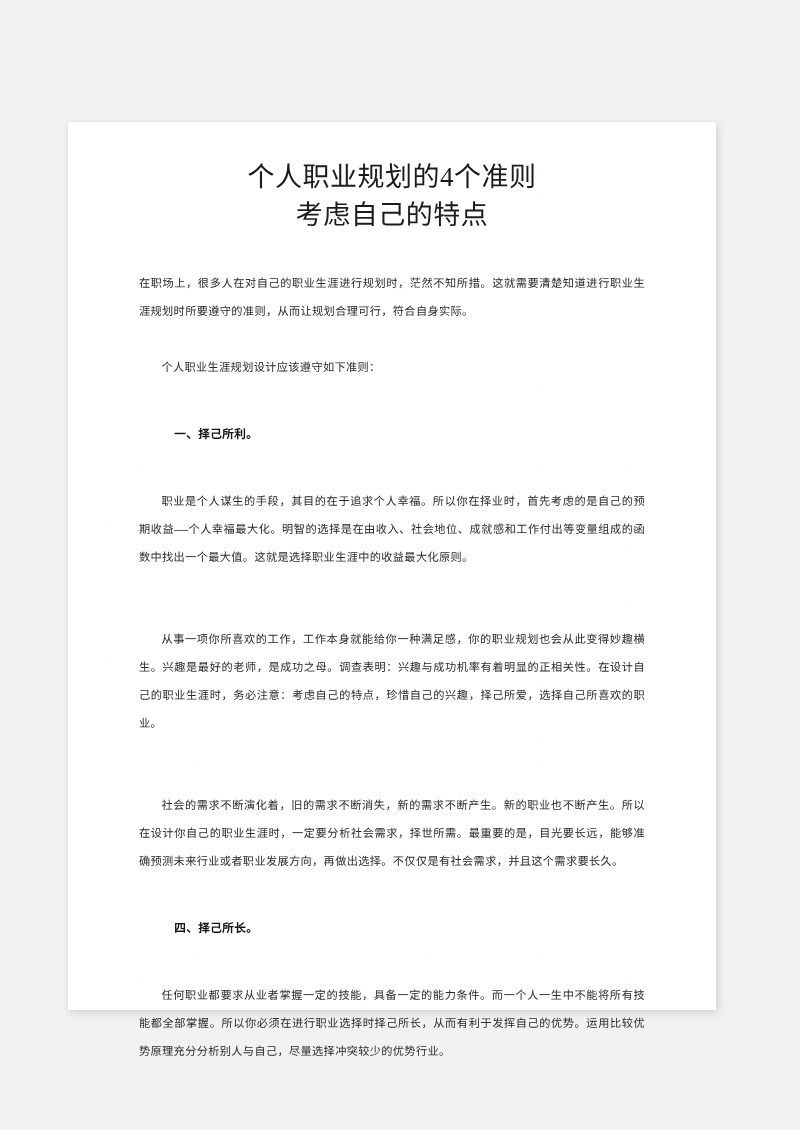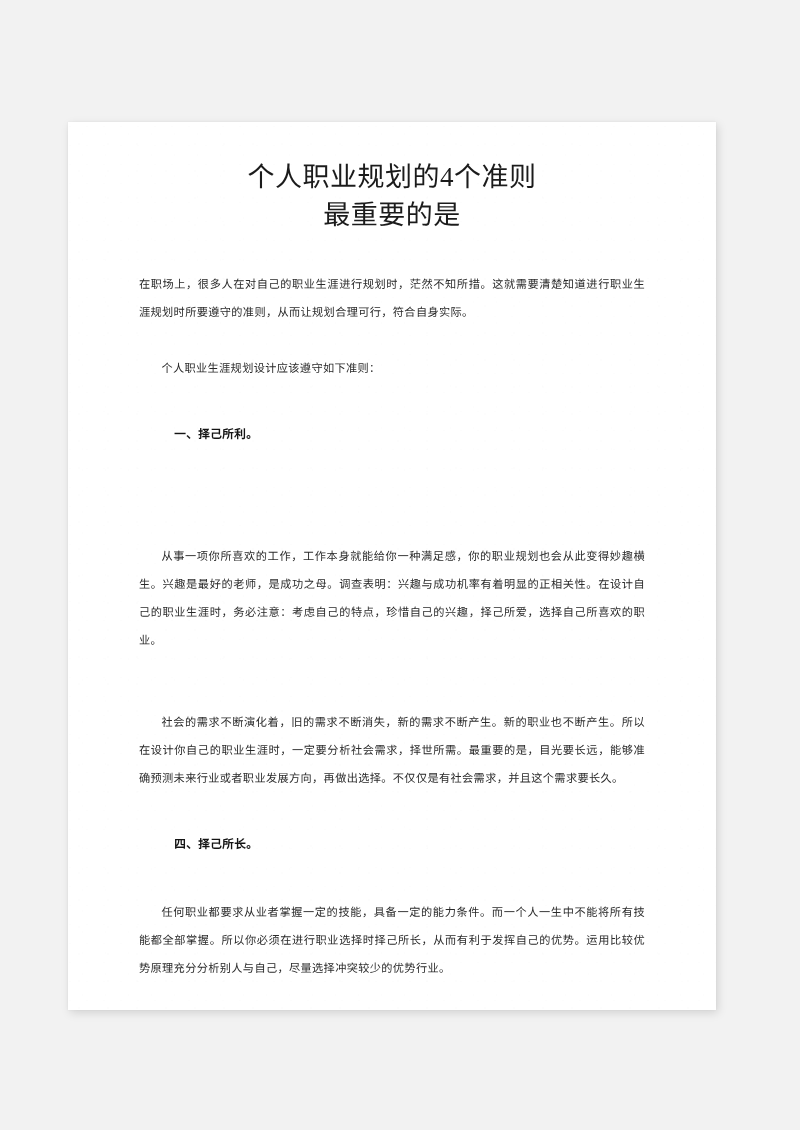--- a/index.html
+++ b/index.html
@@ -69,21 +69,21 @@
 
   
   .para {
     margin: 0;
     font-size: 11.2px;
     line-height: 28px;
     color: #2a2a2a;
     text-align: justify;
     text-justify: inter-ideograph;
     letter-spacing: 0.35px;
-    font-family: Liberation Serif, serif;
+    font-family: Liberation Mono, monospace;
   }
   .para.indent {
     text-indent: 2em;
   }
   .heading {
     margin: 12px;
     font-size: 11.6px;
     line-height: 28px;
     font-weight: 700;
     color: #141414;
@@ -97,35 +97,36 @@
   .gap-title { height: 36px; }
 </style>
 </head>
 <body>
 
 <div id="page-sheet">
   <div id="doc-body">
 
     <h1 id="doc-title">
       <span class="title-line">个人职业规划的4个准则</span>
-      <span class="title-line">最重要的是</span>
+      <span class="title-line">考虑自己的特点</span>
     </h1>
 
     <div class="gap-title"></div>
 
     <p class="para">在职场上，很多人在对自己的职业生涯进行规划时，茫然不知所措。这就需要清楚知道进行职业生涯规划时所要遵守的准则，从而让规划合理可行，符合自身实际。</p>
 
     <div class="gap-lg"></div>
 
     <p class="para indent">个人职业生涯规划设计应该遵守如下准则：</p>
 
     <div class="gap-md"></div>
 
     <h2 class="heading">一、择己所利。</h2>
     <div class="gap-md"></div>
+    <p class="para indent">职业是个人谋生的手段，其目的在于追求个人幸福。所以你在择业时，首先考虑的是自己的预期收益——个人幸福最大化。明智的选择是在由收入、社会地位、成就感和工作付出等变量组成的函数中找出一个最大值。这就是选择职业生涯中的收益最大化原则。</p>
 
     <div class="gap-md"></div>
 
     <div class="gap-md"></div>
     <p class="para indent">从事一项你所喜欢的工作，工作本身就能给你一种满足感，你的职业规划也会从此变得妙趣横生。兴趣是最好的老师，是成功之母。调查表明：兴趣与成功机率有着明显的正相关性。在设计自己的职业生涯时，务必注意：考虑自己的特点，珍惜自己的兴趣，择己所爱，选择自己所喜欢的职业。</p>
 
     <div class="gap-md"></div>
 
     <div class="gap-md"></div>
     <p class="para indent">社会的需求不断演化着，旧的需求不断消失，新的需求不断产生。新的职业也不断产生。所以在设计你自己的职业生涯时，一定要分析社会需求，择世所需。最重要的是，目光要长远，能够准确预测未来行业或者职业发展方向，再做出选择。不仅仅是有社会需求，并且这个需求要长久。</p>

